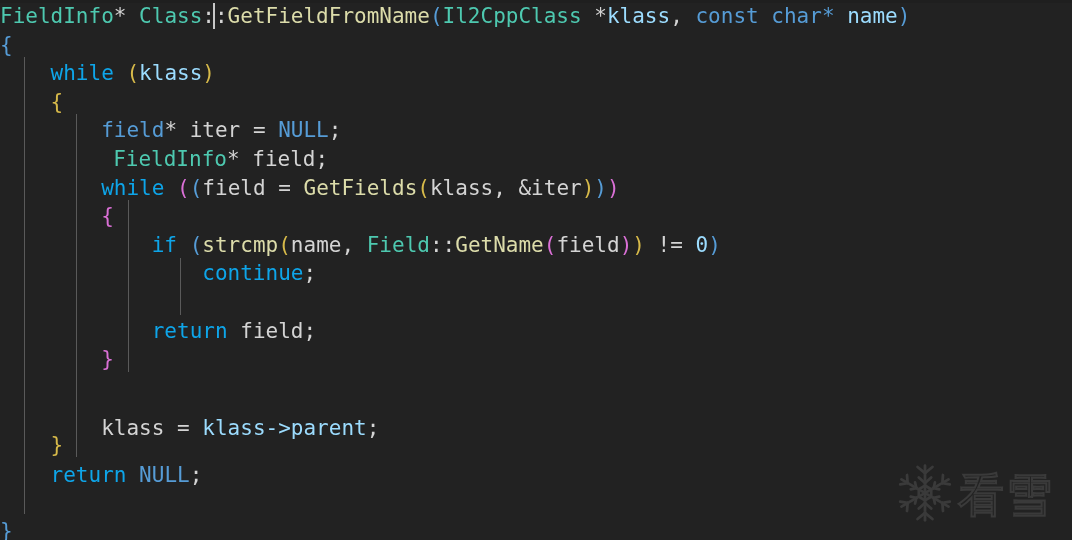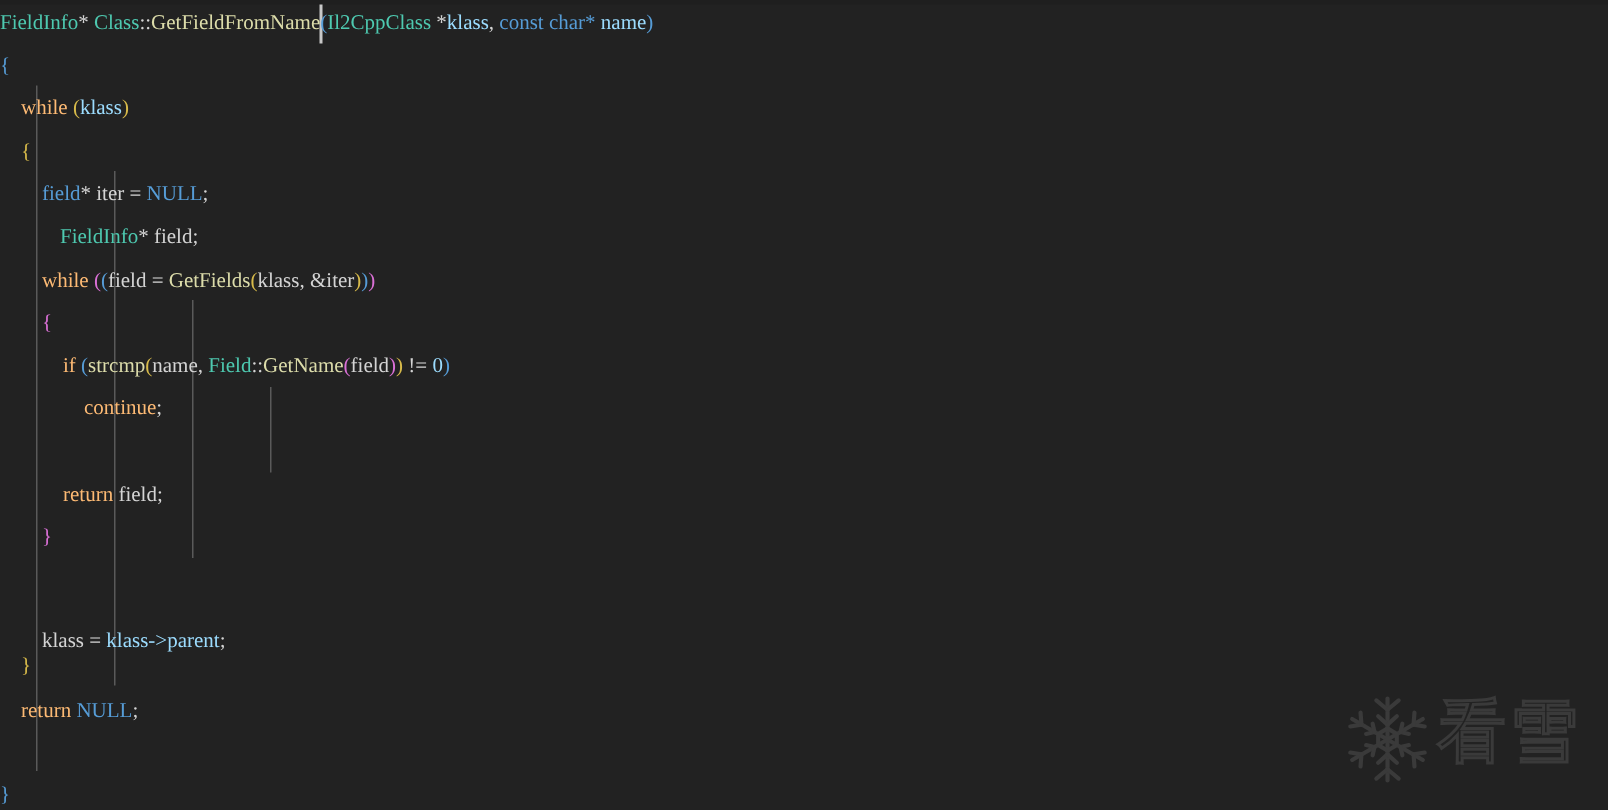--- a/index.html
+++ b/index.html
@@ -37,61 +37,61 @@
     top: 0;
     width: 1072px;
     height: 540px;
   }
 
   .line {
     position: absolute;
     left: 0;
     height: 28.6px;
     line-height: 28.6px;
-    font-size: 14px;
+    font-size: 21px;
     letter-spacing: 0px;
     white-space: pre;
     color: #d4d4d4;
-    font-family: Liberation Serif, serif;
   }
 
   
   .guide {
     position: absolute;
     width: 1px;
     background: #5a5a5a;
   }
 
   
   .caret {
     position: absolute;
     width: 2px;
     background: #c8c8c8;
   }
 
   
   .t-type      { color: #4ec9b0; }  
   .t-kw        { color: #569cd6; }  
-  .t-ctrl      { color: #fdba74; }  
+  .t-ctrl      { color: #0ea5e9; }  
   .t-fn        { color: #dcdcaa; }  
   .t-var       { color: #9cdcfe; }  
   .t-plain     { color: #d4d4d4; }
   .t-numlit    { color: #9cdcfe; }
 
   
   .b1 { color: #569cd6; }  
   .b2 { color: #d7ba4a; }  
   .b3 { color: #da70d6; }  
 
   
   .watermark {
     position: absolute;
     right: 18px;
     bottom: 12px;
     display: flex;
+    align-items: center;
     gap: 2px;
     opacity: 1;
     pointer-events: none;
   }
   .wm-mark { display: block; }
   .wm-text {
     font-family: "DejaVu Sans", "Liberation Sans", sans-serif;
     font-size: 46px;
     line-height: 50px;
     color: #222222;

